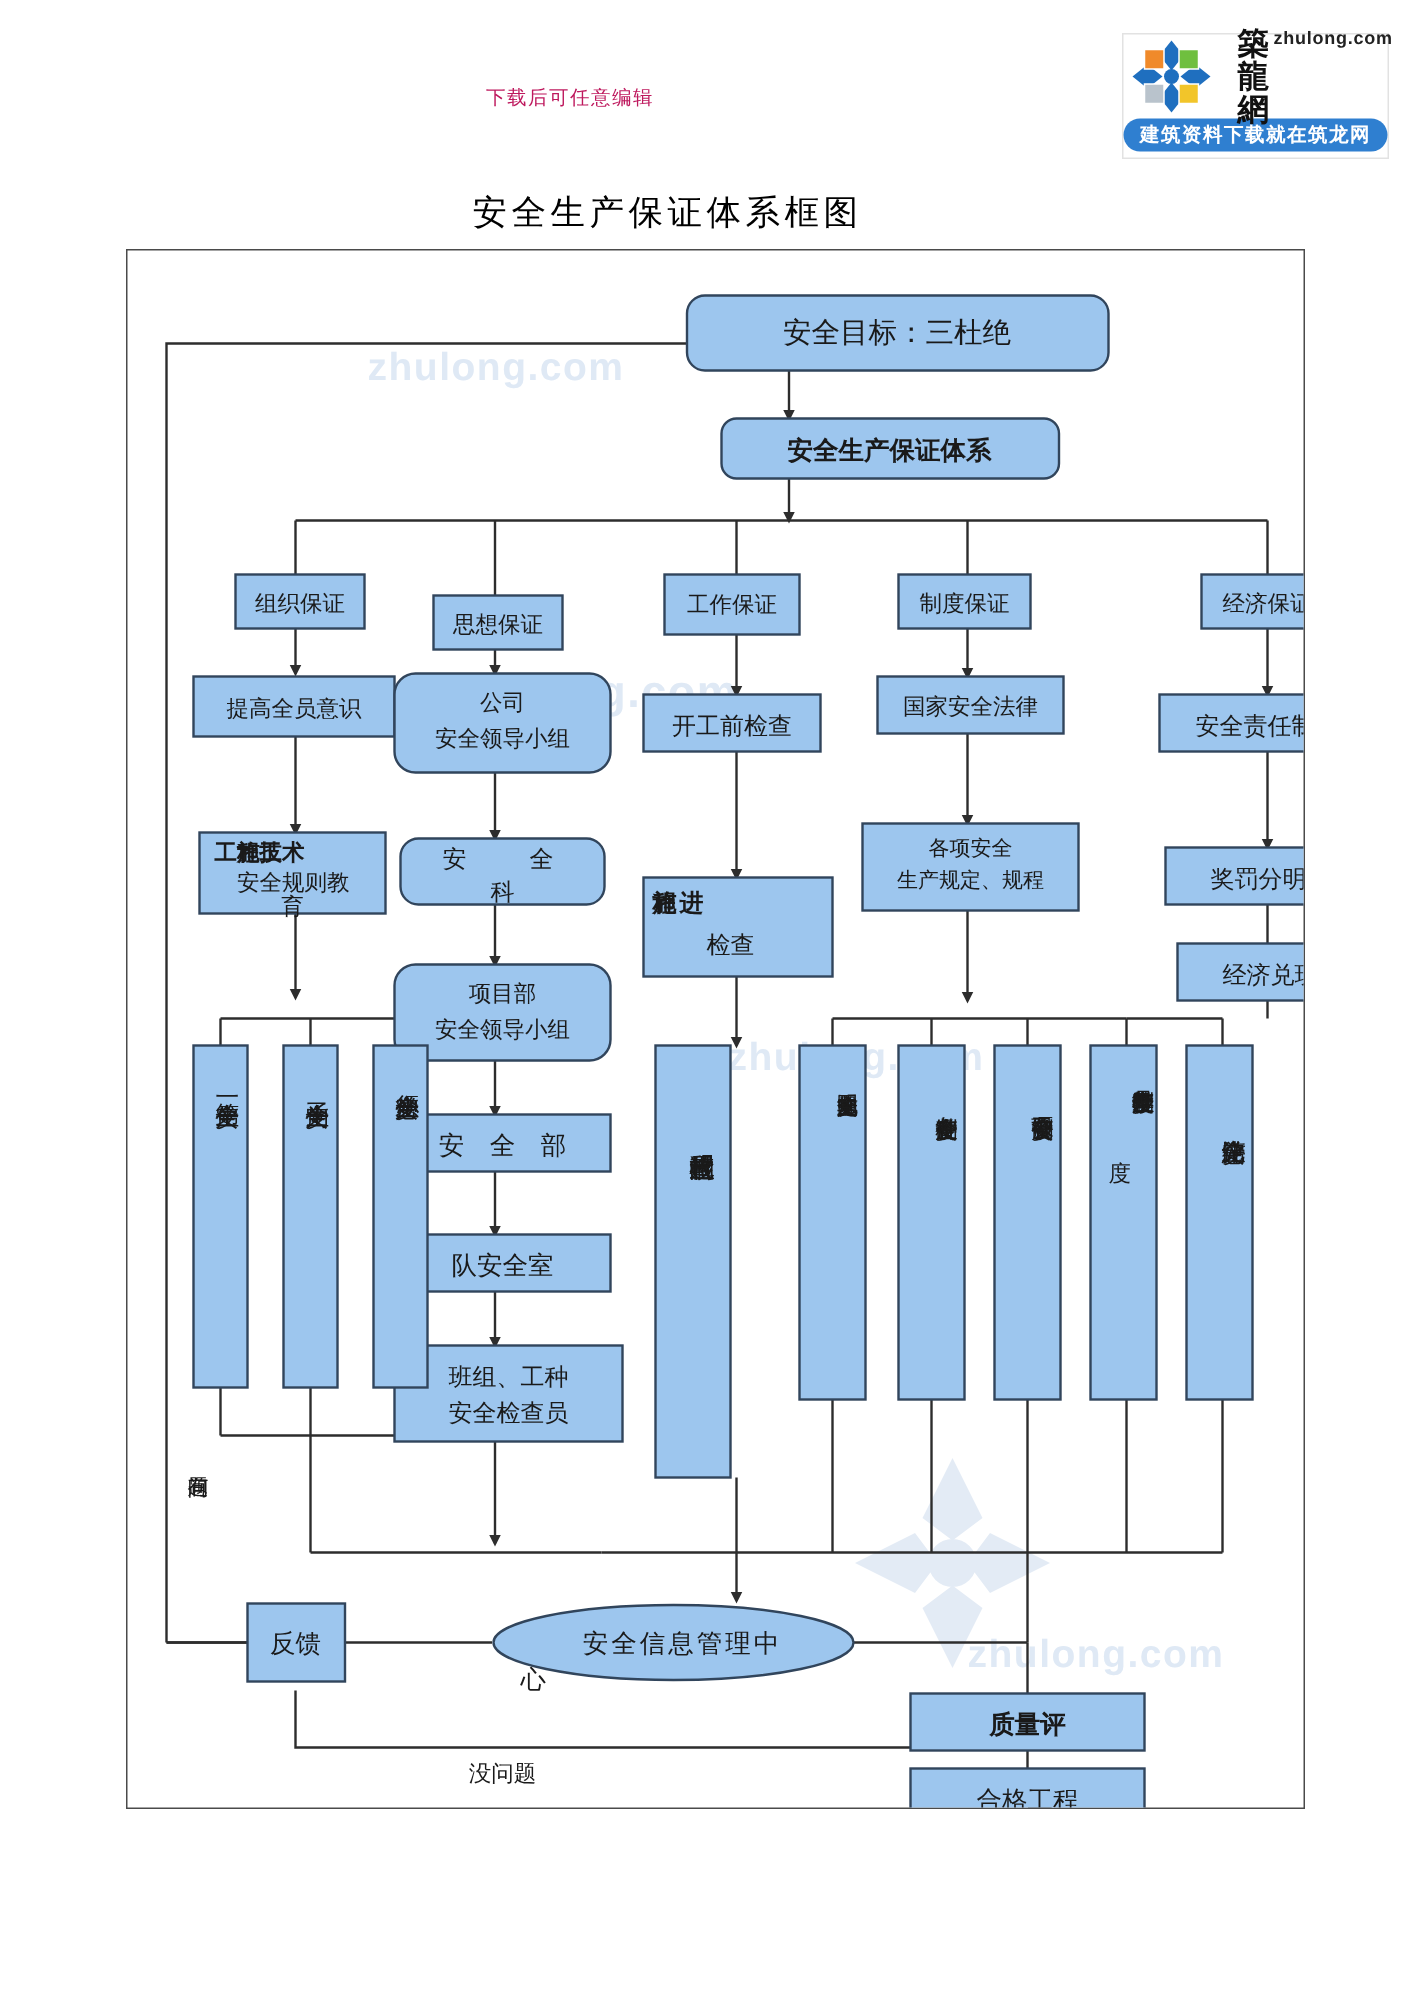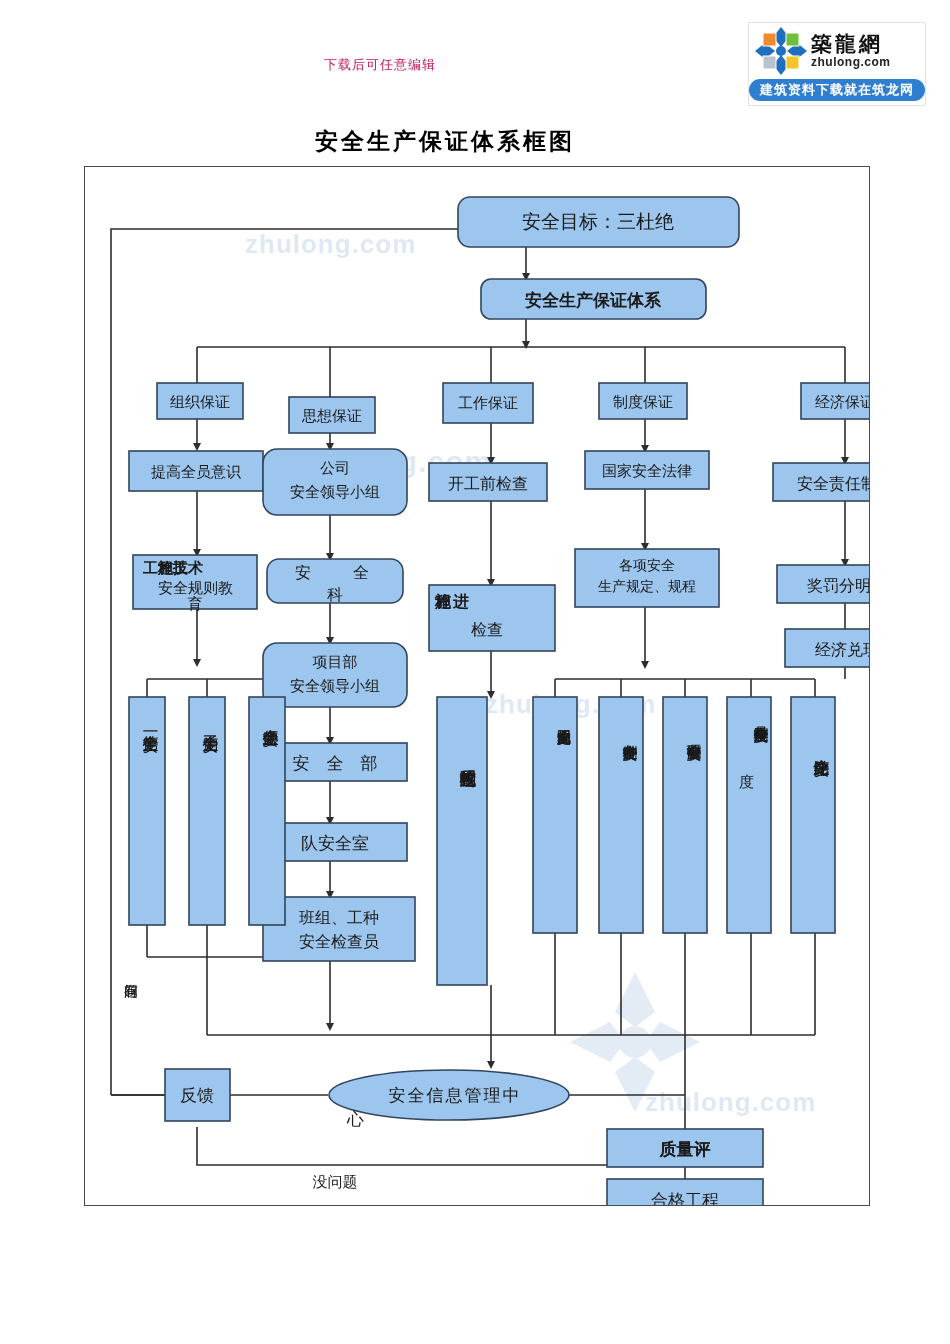--- a/index.html
+++ b/index.html
@@ -11,31 +11,31 @@
   .hdr-note{
     position:absolute;left:0;top:56px;width:760px;text-align:center;
     font-size:13px;color:#be185d;letter-spacing:1px;
   }
   .logo{
     position:absolute;left:748px;top:22px;width:176px;height:82px;
     background:#ffffff;border:1px solid #e2e2e2;
   }
   .logo-top{height:56px;display:flex;align-items:center;padding-left:4px;}
   .logo-mark{width:56px;height:52px;position:relative;flex:0 0 56px;}
-  .logo-words{display:flex;flex-direction:column;justify-content:center;margin-left:2px;}
+  .logo-words{display:flex;flex-direction:row;justify-content:center;margin-left:16px;}
   .logo-cn{font-size:21px;font-weight:bold;letter-spacing:3px;line-height:22px;color:#111;}
   .logo-en{font-size:12px;font-weight:bold;letter-spacing:.5px;color:#222;
            font-family:"Liberation Sans",sans-serif;line-height:14px;}
   .logo-band{
     height:22px;background:#2f7fd0;color:#fff;font-size:13px;font-weight:bold;
     display:flex;align-items:center;justify-content:center;letter-spacing:1px;border-radius:11px;
   }
   .title{
     position:absolute;left:0;top:126px;width:890px;text-align:center;
-    font-size:23px;font-weight:bold;letter-spacing:3px;
+    font-size:23px;font-weight:normal;letter-spacing:3px;
   }
   .canvas{
     position:absolute;left:84px;top:166px;width:784px;height:1038px;
     border:1px solid #4a4a4a;background:#fff;
   }
   svg.flow{position:absolute;left:0;top:0;width:784px;height:1038px;}
   .wm{
     position:absolute;color:#dfe9f5;font-weight:bold;
     font-family:"Liberation Sans",sans-serif;pointer-events:none;
     letter-spacing:1px;

